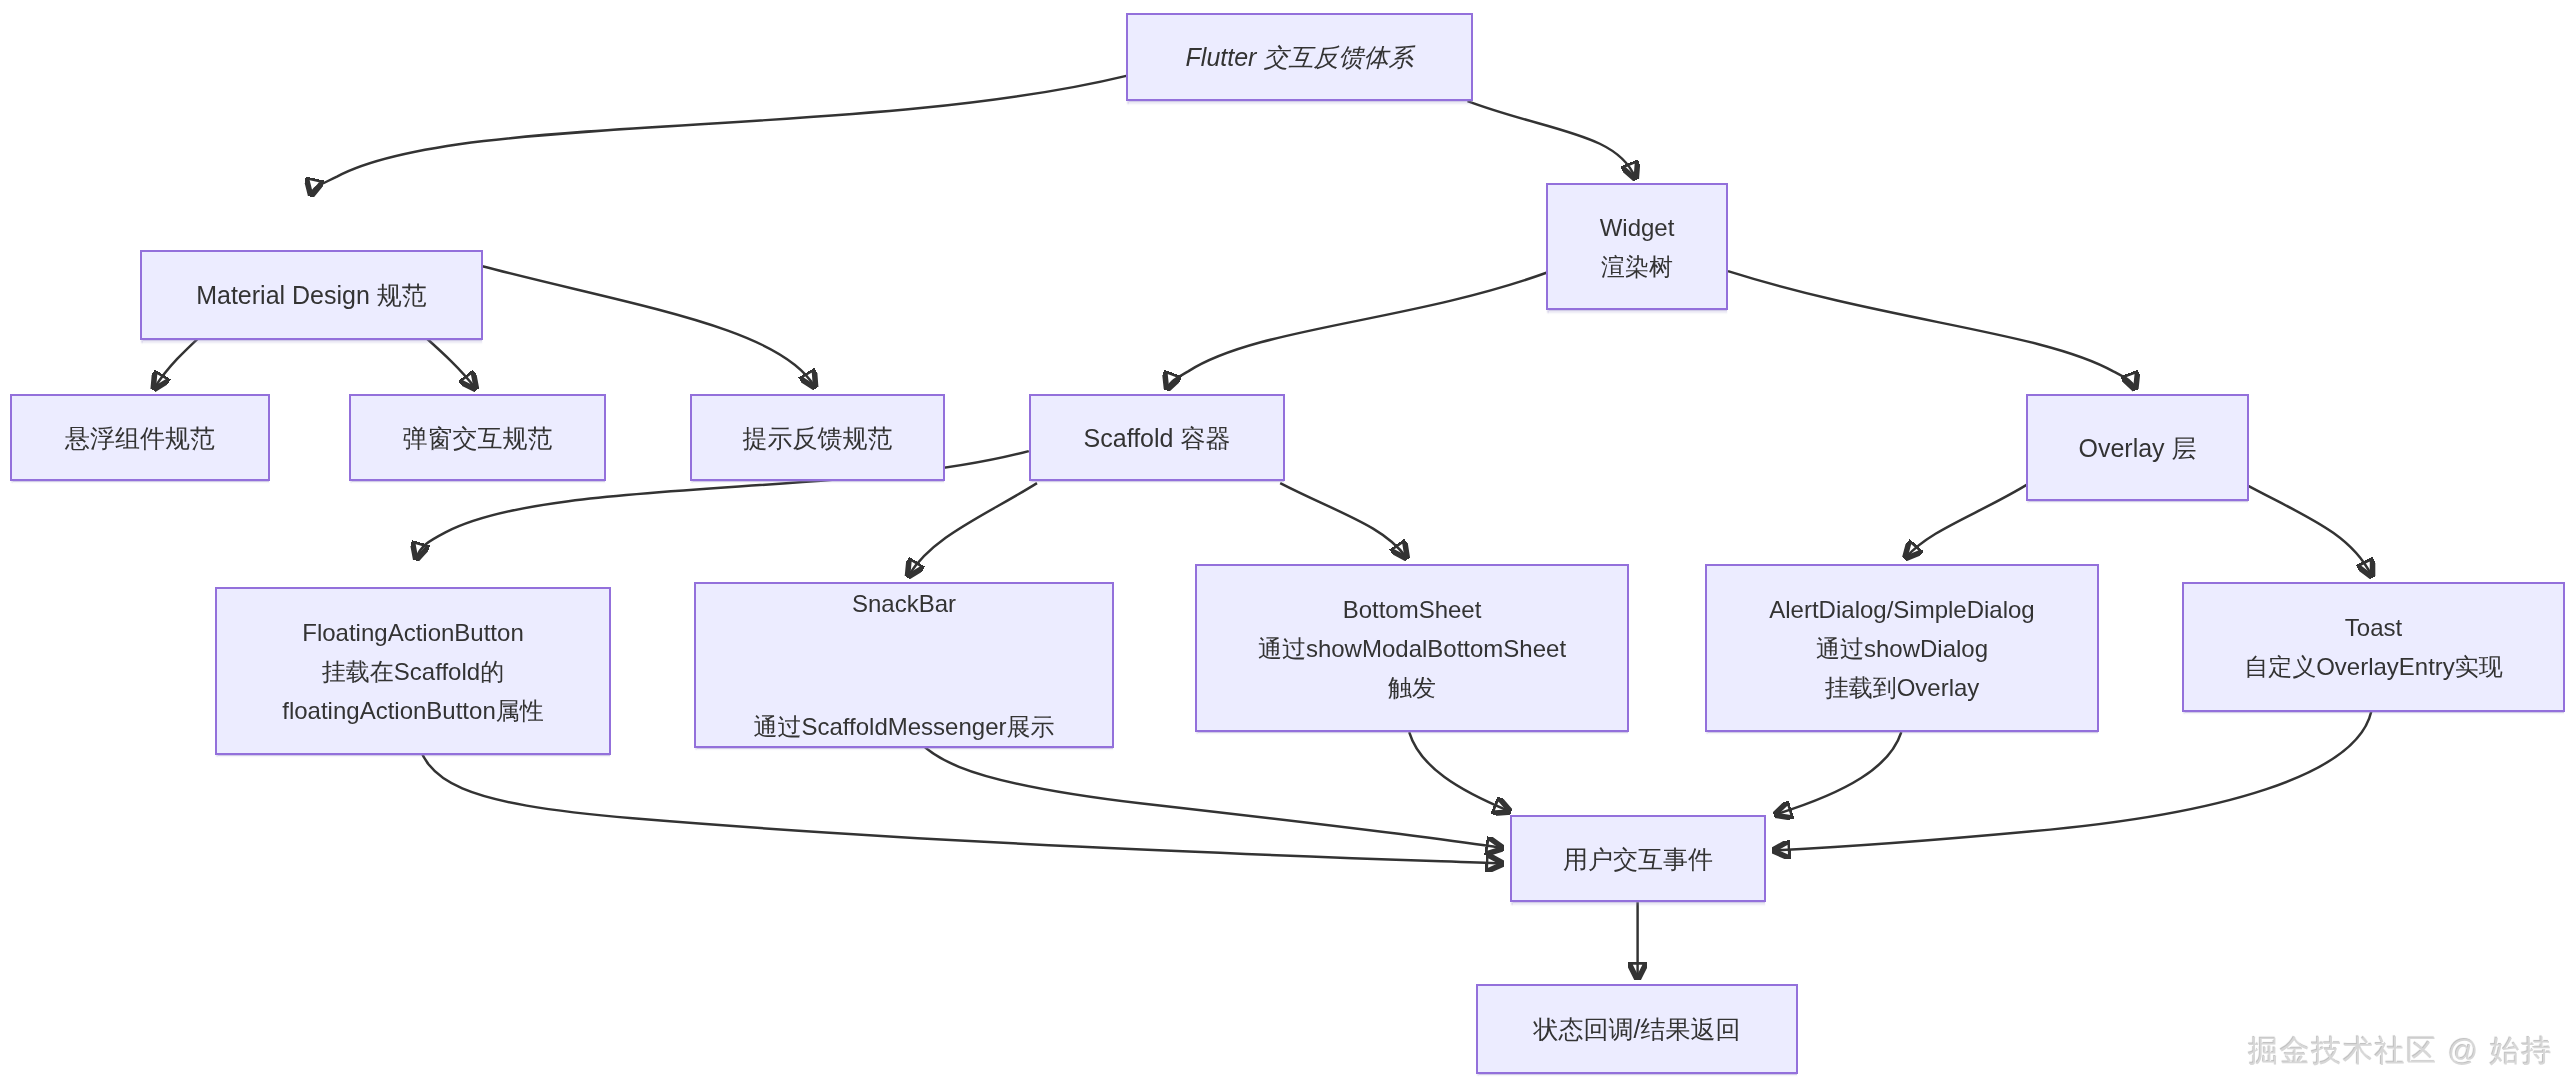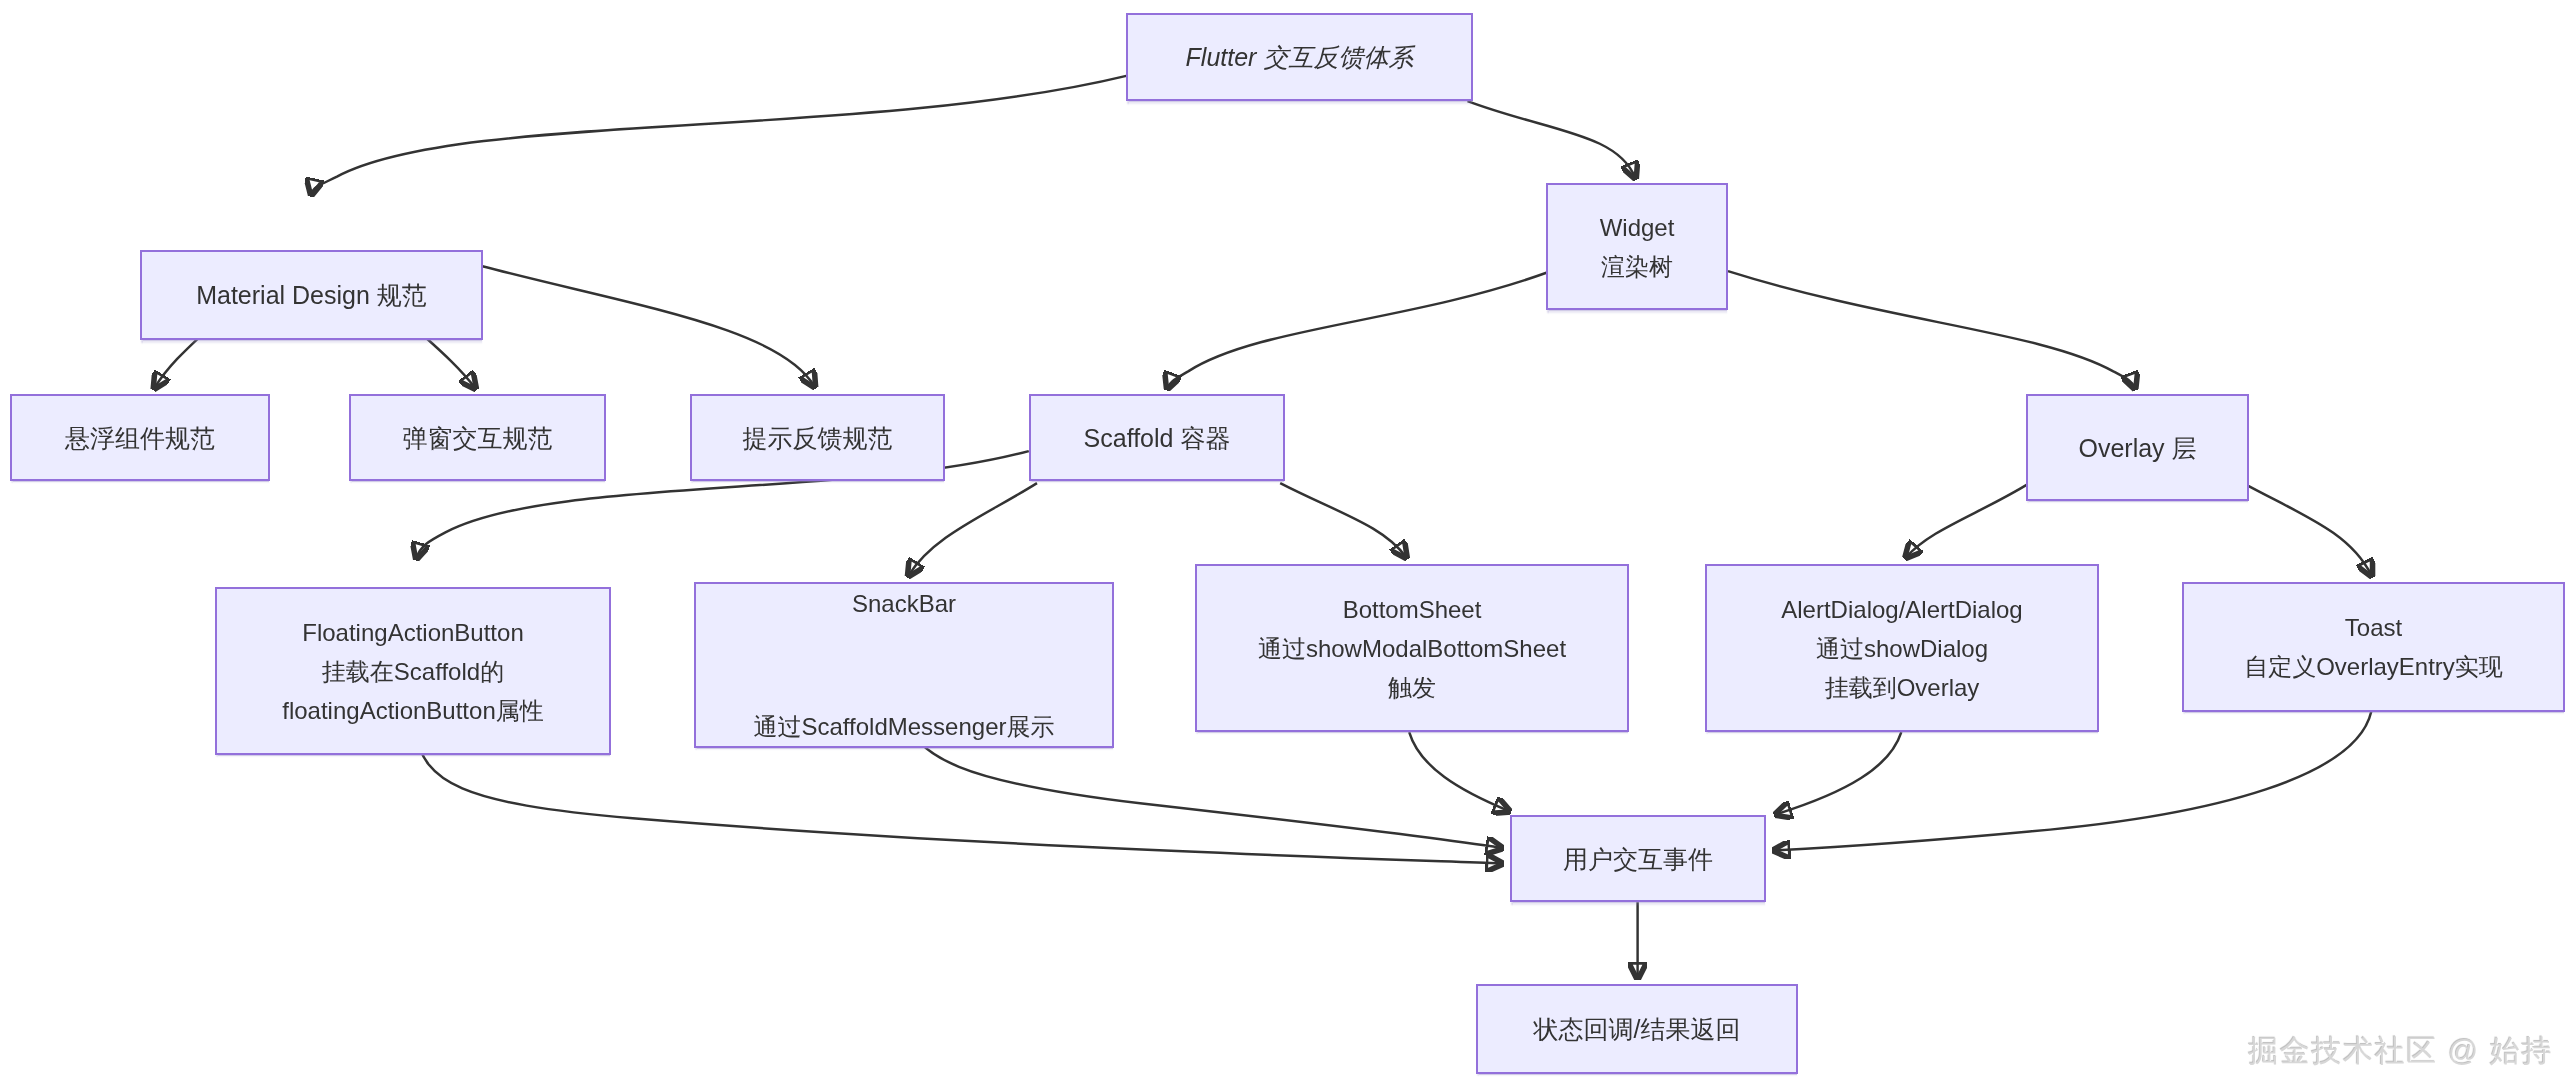--- a/index.html
+++ b/index.html
@@ -106,21 +106,21 @@
     <span class="ln">通过ScaffoldMessenger展示</span>
   </div>
 
   <div class="node multi" style="left:1195px;top:564px;width:434px;height:168px;">
     <span class="ln">BottomSheet</span>
     <span class="ln">通过showModalBottomSheet</span>
     <span class="ln">触发</span>
   </div>
 
   <div class="node multi" style="left:1705px;top:564px;width:394px;height:168px;">
-    <span class="ln">AlertDialog/AlertDialog</span>
+    <span class="ln">AlertDialog/SimpleDialog</span>
     <span class="ln">通过showDialog</span>
     <span class="ln">挂载到Overlay</span>
   </div>
 
   <div class="node multi" style="left:2182px;top:582px;width:383px;height:130px;">
     <span class="ln">Toast</span>
     <span class="ln">自定义OverlayEntry实现</span>
   </div>
 
   <div class="node" style="left:1510px;top:815px;width:256px;height:87px;">

